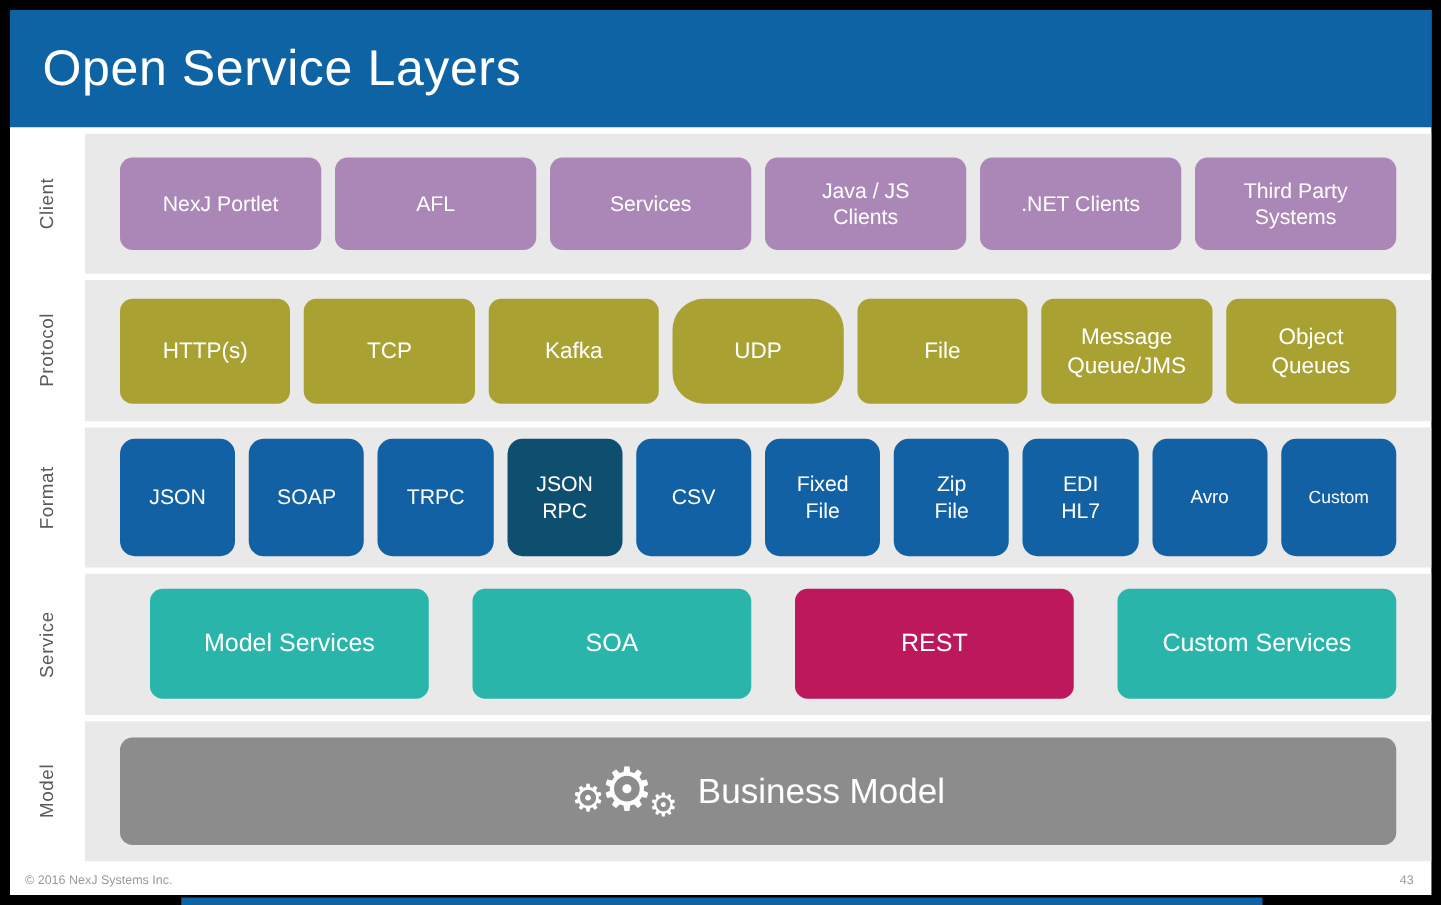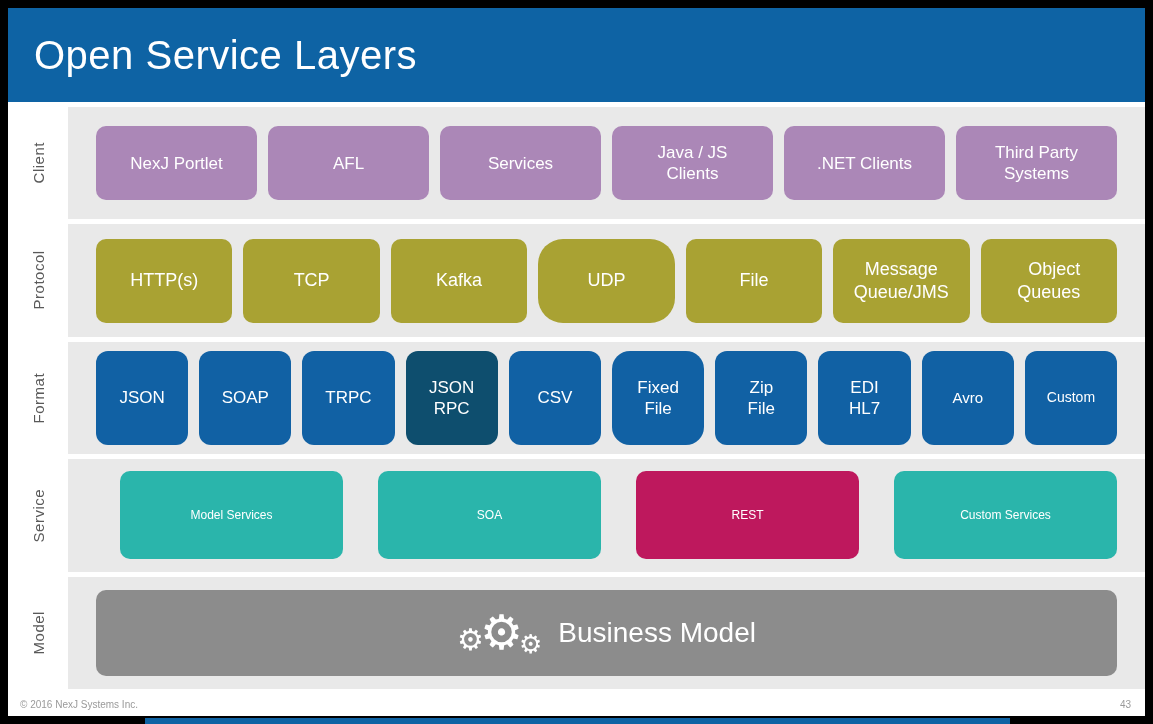--- a/index.html
+++ b/index.html
@@ -85,21 +85,21 @@
     color: #ffffff;
     text-align: center;
   }
   .box-label {
     white-space: pre-line;
     line-height: 1.25;
   }
   .layer-client  .box { height: 74px; font-size: 17px; }
   .layer-protocol .box { height: 84px; font-size: 18px; }
   .layer-format  .box { height: 94px; font-size: 17px; border-radius: 12px; }
-  .layer-service .box { height: 88px; font-size: 12px; margin-left: 24px; }
+  .layer-service .box { height: 88px; font-size: 20px; margin-left: 24px; }
   .layer-model   .box { height: 86px; font-size: 28px; }
 
   .gears {
     display: inline-flex;
     align-items: center;
     margin-right: 16px;
     color: #ffffff;
   }
   .gears .g { line-height: 1; }
   .gears .g1 { font-size: 30px; transform: translateY(7px); }
@@ -177,21 +177,21 @@
             <div class="box" style="background: rgb(169, 162, 51); border-radius: 25px;">
               <span class="box-label">UDP</span>
             </div>
             <div class="box" style="background: rgb(169, 162, 51);">
               <span class="box-label">File</span>
             </div>
             <div class="box" style="background: rgb(169, 162, 51);">
               <span class="box-label">Message
 Queue/JMS</span>
             </div>
-            <div class="box" style="background: rgb(169, 162, 51); text-align: right;">
+            <div class="box" style="background: rgb(169, 162, 51);">
               <span class="box-label">Object
 Queues</span>
             </div>
           </div>
         </div>
         <div class="layer-row layer-format">
           <div class="layer-label">Format</div>
           <div class="layer-band">
             <div class="box" style="background: rgb(17, 97, 164);">
               <span class="box-label">JSON</span>
@@ -202,21 +202,21 @@
             <div class="box" style="background: rgb(17, 97, 164);">
               <span class="box-label">TRPC</span>
             </div>
             <div class="box" style="background: rgb(14, 78, 110);">
               <span class="box-label">JSON
 RPC</span>
             </div>
             <div class="box" style="background: rgb(17, 97, 164);">
               <span class="box-label">CSV</span>
             </div>
-            <div class="box" style="background: rgb(17, 97, 164); border-radius: 18px;">
+            <div class="box" style="background: rgb(17, 97, 164);">
               <span class="box-label">Fixed
 File</span>
             </div>
             <div class="box" style="background: rgb(17, 97, 164);">
               <span class="box-label">Zip
 File</span>
             </div>
             <div class="box" style="background: rgb(17, 97, 164);">
               <span class="box-label">EDI
 HL7</span>

